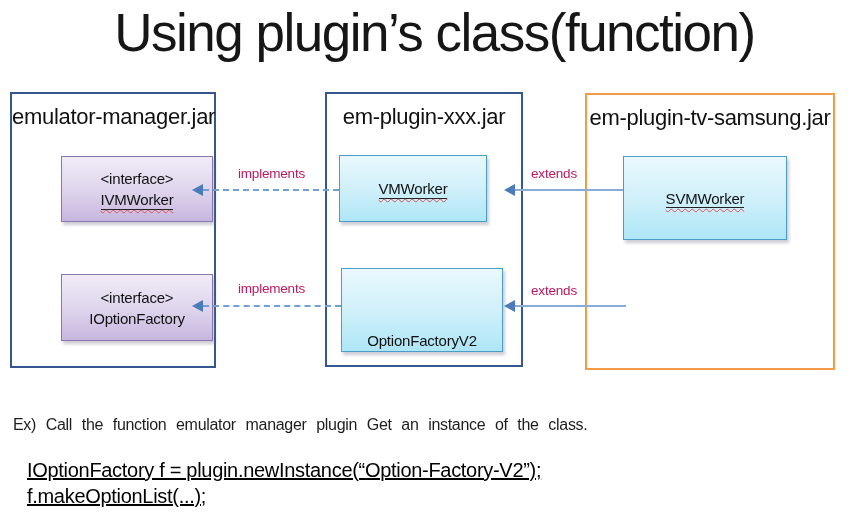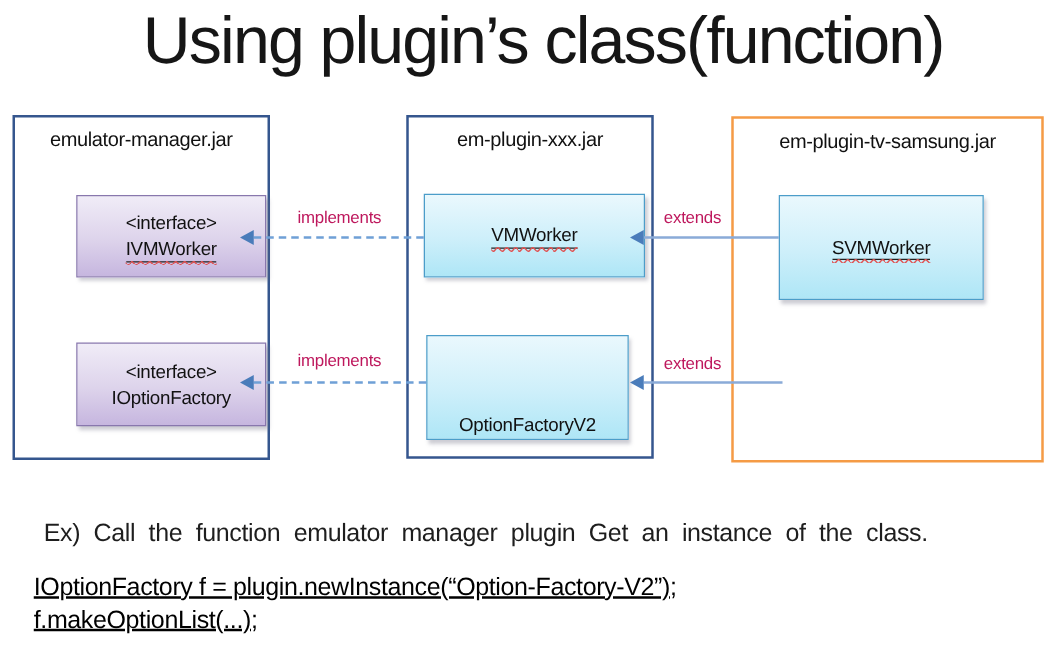--- a/index.html
+++ b/index.html
@@ -15,21 +15,21 @@
     font-size:53px;font-weight:300;letter-spacing:-1.5px;color:#161616;
     white-space:nowrap;
   }
 
   
   .pkg{background:#ffffff;box-sizing:border-box;}
   .pkg-blue{border:2px solid #35568e;}
   .pkg-orange{border:2px solid #f59b45;}
   .pkg-label{
     position:absolute;left:0;right:0;top:10px;text-align:center;
-    font-size:16px;letter-spacing:-0.3px;color:#111;white-space:nowrap;
+    font-size:22px;letter-spacing:-0.3px;color:#111;white-space:nowrap;
   }
   #pkg-left{left:10px;top:92px;width:206px;height:276px;}
   #pkg-mid{left:325px;top:92px;width:198px;height:275px;}
   #pkg-right{left:585px;top:93px;width:250px;height:277px;}
 
   
   .clsbox{
     box-sizing:border-box;display:flex;flex-direction:column;
     align-items:center;justify-content:center;text-align:center;
     font-size:15px;line-height:1.4;letter-spacing:-0.2px;color:#111;
@@ -39,21 +39,21 @@
     background:linear-gradient(180deg,#f0ecf7 0%,#ddd3eb 55%,#c6b6df 100%);
     border:1px solid #8877ad;
     margin-left:23px;
   }
   .cyan{
     background:linear-gradient(180deg,#eaf8fd 0%,#cdeffa 55%,#aee6f6 100%);
     border:1px solid #4b9dc9;
   }
   #box-ivm{left:38px;top:156px;width:152px;height:66px;}
   #box-iof{left:38px;top:274px;width:152px;height:67px;}
-  #box-vm{left:339px;top:155px;width:177px;height:67px;}
+  #box-vm{left:339px;top:155px;width:148px;height:67px;}
   #box-ofv{left:341px;top:268px;width:162px;height:84px;justify-content:flex-end;}
   #box-svm{left:623px;top:156px;width:164px;height:84px;}
   #box-sof{left:626px;top:275px;width:160px;height:66px;}
 
   
   .wavy{
     text-decoration-line:underline;text-decoration-style:wavy;
     text-decoration-color:#e05252;text-decoration-thickness:1px;
     text-underline-offset:4px;
   }
@@ -80,21 +80,21 @@
   #impl2-label{left:218px;top:281px;width:107px;}
   #ext1-line{left:515px;top:189px;width:108px;}
   #ext1-head{left:504px;top:184px;}
   #ext1-label{left:523px;top:166px;width:62px;}
   #ext2-line{left:515px;top:305px;width:111px;}
   #ext2-head{left:504px;top:300px;}
   #ext2-label{left:523px;top:283px;width:62px;}
 
   
   .ex-line{
-    left:35px;top:416px;font-size:20px;letter-spacing:-0.3px;
+    left:13px;top:416px;font-size:16px;letter-spacing:-0.3px;
     word-spacing:5.5px;color:#1e1e1e;white-space:nowrap;
   }
   .code-line{
     left:27px;font-size:20px;letter-spacing:-0.3px;color:#000000;white-space:nowrap;text-decoration:underline;
   }
   #code1{top:459px;}
   #code2{top:485px;}
 </style>
 </head>
 <body>

